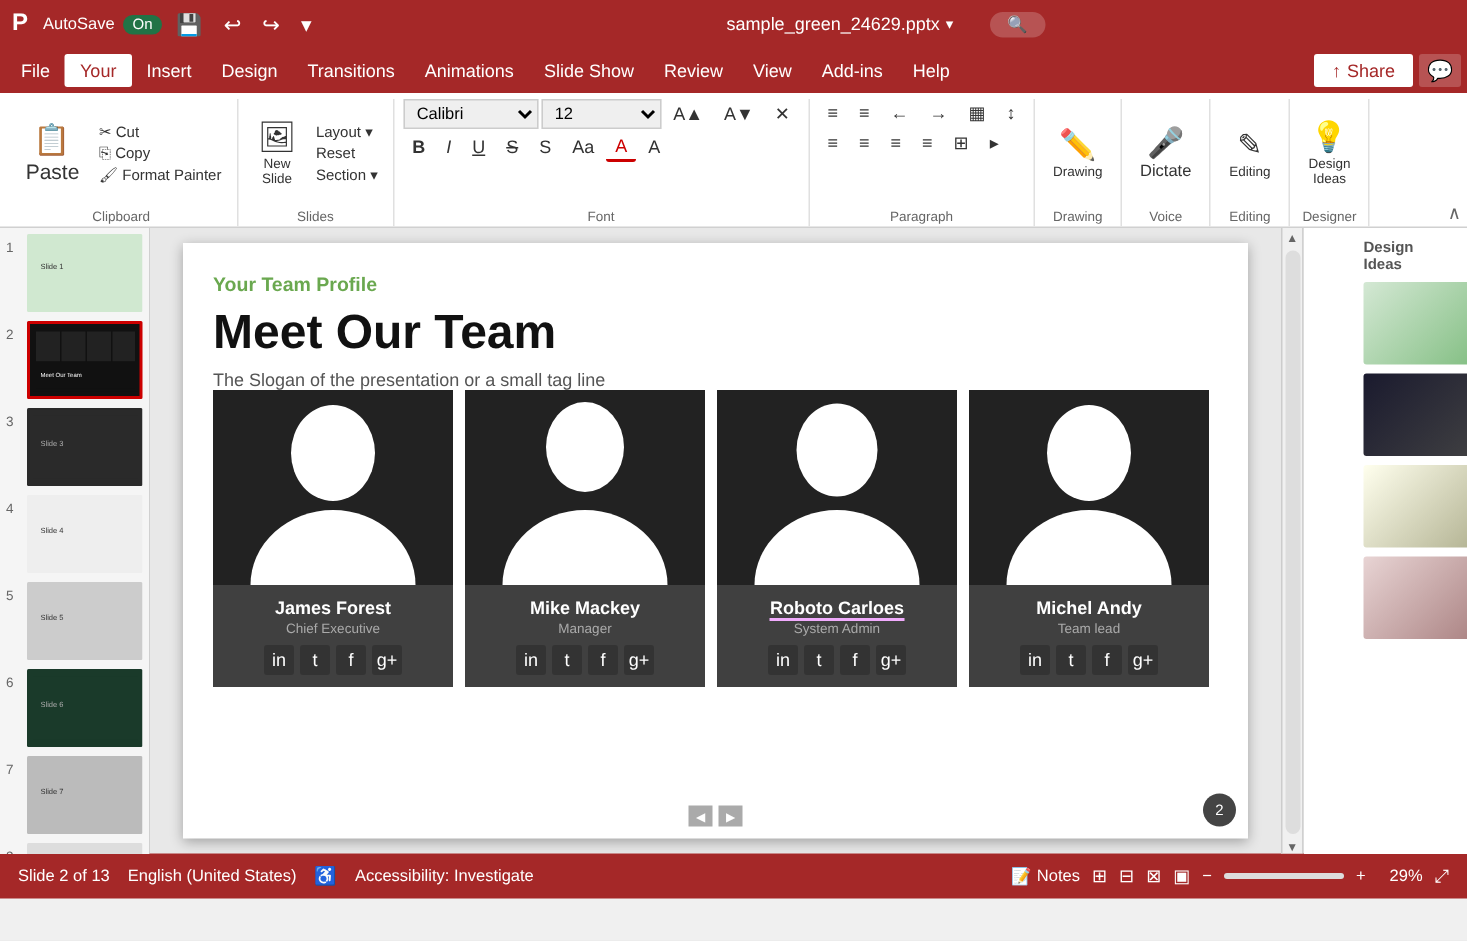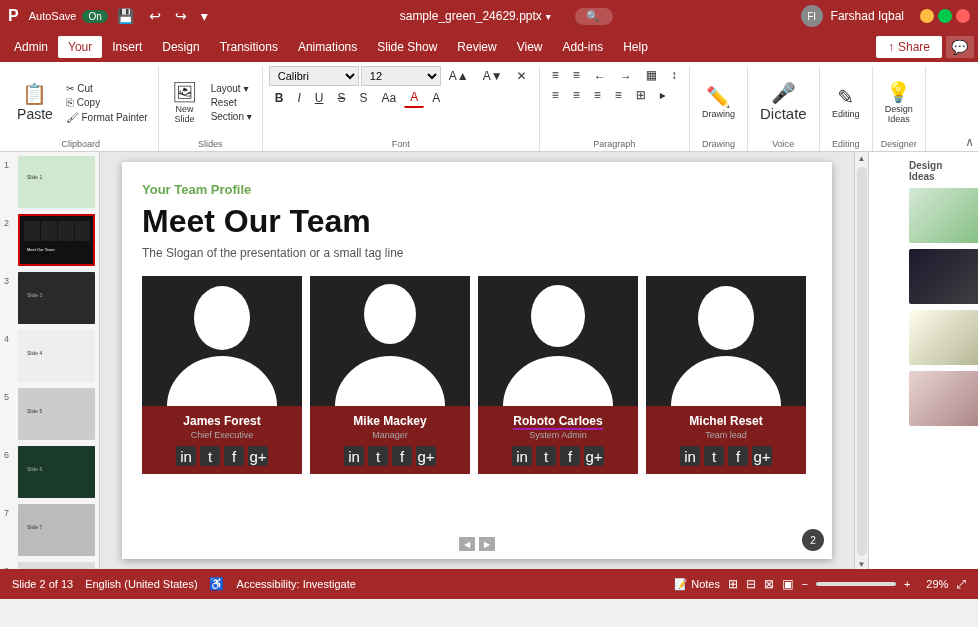--- a/index.html
+++ b/index.html
@@ -188,21 +188,21 @@
       width: 710px;
       height: 420px;
       box-shadow: 0 2px 8px rgba(0,0,0,0.3);
       position: relative;
       padding: 20px;
     }
 
     
     .slide-subtitle { color: #6aa84f; font-size: 13px; font-weight: 600; margin-bottom: 6px; }
     .slide-title { font-size: 32px; font-weight: 700; color: #111; margin-bottom: 6px; }
-    .slide-tagline { font-size: 12px; color: #555; margin-bottom: 16px; }
+    .slide-tagline { font-size: 12px; color: #555; margin-bottom: 0; }
     .team-grid { display: flex; gap: 8px; }
     .team-card {
       background: #111;
       width: 160px;
       display: flex;
       flex-direction: column;
     }
     .team-photo {
       width: 160px;
       height: 130px;
@@ -210,33 +210,33 @@
       display: flex;
       align-items: center;
       justify-content: center;
       overflow: hidden;
     }
     .person-silhouette {
       width: 100%;
       height: 100%;
     }
     .team-info {
-      background: #7f1d1d;
+      background: #404040;
       color: white;
       padding: 8px;
       text-align: center;
     }
     .team-name { font-size: 12px; font-weight: 700; color: white; margin-bottom: 2px; }
     .team-role { font-size: 9px; color: #aaa; margin-bottom: 6px; }
     .social-icons { display: flex; justify-content: center; gap: 4px; }
     .social-btn {
       width: 20px; height: 20px;
       background: #333;
       color: white;
-      font-size: 15px;
+      font-size: 12px;
       display: flex; align-items: center; justify-content: center;
       border-radius: 2px;
       cursor: pointer;
     }
 
     
     .slide-badge {
       position: absolute;
       bottom: 8px;
       right: 8px;
@@ -302,53 +302,44 @@
     .status-right { margin-left: auto; display: flex; align-items: center; gap: 8px; }
     .zoom-slider { width: 80px; height: 4px; background: #ddd; border-radius: 2px; }
 
     
     .paste-btn { min-width: 50px; }
 
     
     .tb-icon { font-size: 14px; cursor: pointer; padding: 2px 4px; color: white; }
 
     
-    .spell-underline { border-bottom: 2px solid #a21caf; }
+    .spell-underline { border-bottom: 2px solid #f0abfc; }
   </style>
 </head>
 <body>
 
 <div class="title-bar">
   <div class="title-bar-left">
     <span style="font-size:16px; font-weight:700; color:white; margin-right:4px;">P</span>
     <span style="font-size:11px;">AutoSave</span>
     <span class="autosave-toggle">On</span>
     <span class="tb-icon">💾</span>
     <span class="tb-icon">↩</span>
     <span class="tb-icon">↪</span>
     <span class="tb-icon">▾</span>
   </div>
   <div class="title-bar-center">
     <span style="font-size:12px;">sample_green_24629.pptx</span>
     <span style="cursor:pointer; font-size:10px;">▾</span>
     <span style="margin-left:20px; background:rgba(255,255,255,0.2); border-radius:12px; padding:2px 12px; font-size:11px; cursor:pointer;">🔍</span>
   </div>
-  <div class="title-bar-right">
-    <span style="width:22px;height:22px;border-radius:50%;background:#888;display:inline-flex;align-items:center;justify-content:center;font-size:10px;color:white;">FI</span>
-    <span style="font-size:12px;color:white;">Farshad Iqbal</span>
-    <div class="window-controls">
-      <button class="win-btn win-min"></button>
-      <button class="win-btn win-max"></button>
-      <button class="win-btn win-close"></button>
-    </div>
-  </div>
 </div>
 
 <div class="menu-bar">
-  <span class="menu-item">Admin</span>
+  <span class="menu-item">File</span>
   <span class="menu-item active">Your</span>
   <span class="menu-item">Insert</span>
   <span class="menu-item">Design</span>
   <span class="menu-item">Transitions</span>
   <span class="menu-item">Animations</span>
   <span class="menu-item">Slide Show</span>
   <span class="menu-item">Review</span>
   <span class="menu-item">View</span>
   <span class="menu-item">Add-ins</span>
   <span class="menu-item">Help</span>
@@ -447,21 +438,21 @@
         <span style="font-size:9px;">Drawing</span>
       </div>
     </div>
     <span class="ribbon-group-label">Drawing</span>
   </div>
 
   <div class="ribbon-group">
     <div class="ribbon-buttons">
       <div class="ribbon-btn">
         <span class="ribbon-icon">🎤</span>
-        <span style="font-size:15px;text-align:center;">Dictate</span>
+        <span style="font-size:11px;text-align:center;">Dictate</span>
       </div>
     </div>
     <span class="ribbon-group-label">Voice</span>
   </div>
 
   <div class="ribbon-group">
     <div class="ribbon-buttons">
       <div class="ribbon-btn">
         <span class="ribbon-icon">✎</span>
         <span style="font-size:9px;">Editing</span>
@@ -655,21 +646,21 @@
 
         <div class="team-card">
           <div class="team-photo">
             <svg class="person-silhouette" viewBox="0 0 160 130" xmlns="http://www.w3.org/2000/svg">
               <rect width="160" height="130" fill="#222"></rect>
               <ellipse cx="80" cy="42" rx="28" ry="32" fill="white"></ellipse>
               <ellipse cx="80" cy="130" rx="55" ry="50" fill="white"></ellipse>
             </svg>
           </div>
           <div class="team-info">
-            <div class="team-name">Michel Reset</div>
+            <div class="team-name">Michel Andy</div>
             <div class="team-role">Team lead</div>
             <div class="social-icons">
               <div class="social-btn">in</div>
               <div class="social-btn">t</div>
               <div class="social-btn">f</div>
               <div class="social-btn">g+</div>
             </div>
           </div>
         </div>
       </div>

